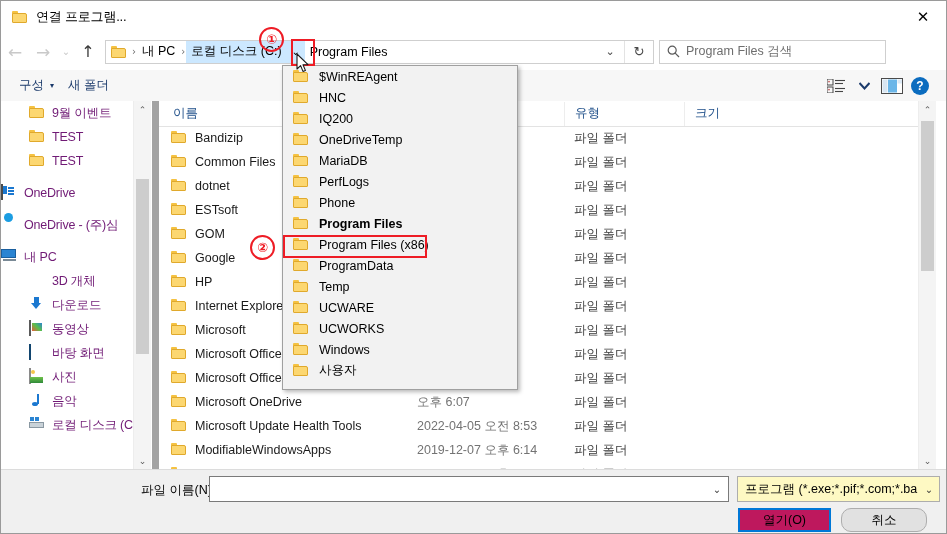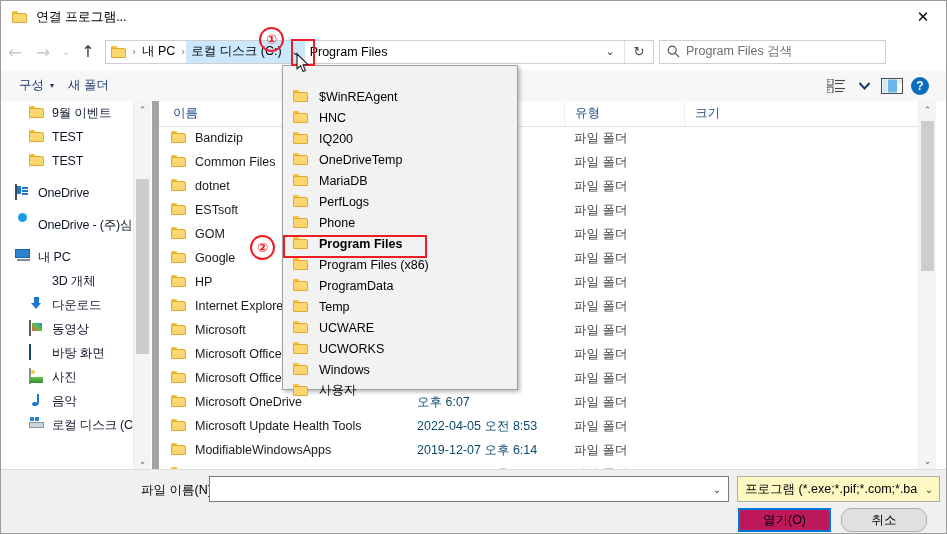--- a/index.html
+++ b/index.html
@@ -132,24 +132,24 @@
   .body{
     position:absolute;left:0;top:100px;width:945px;height:368px;
     background:#ffffff;
   }
   .sidebar{
     position:absolute;left:0;top:0;width:150px;height:368px;
     background:#ffffff;overflow:hidden;
   }
   .nav-item{
     height:24px;display:flex;align-items:center;
-    font-size:12.5px;color:#0f172a;white-space:nowrap;
+    font-size:12.5px;color:#701a75;white-space:nowrap;
   }
   .nav-item .lbl{margin-left:7px;letter-spacing:-0.2px;}
-  .nav-item.root{padding-left:14px;}
+  .nav-item.root{}
   .nav-item.child{padding-left:28px;}
   .gap{height:8px;}
 
   .ico16{width:16px;height:16px;position:relative;flex:0 0 16px;}
   .ico-onedrive-box{
     width:15px;height:12px;border:1.4px solid #4a4a4a;box-sizing:border-box;
     background:#fff;position:relative;margin-top:2px;
   }
   .ico-onedrive-box:before{
     content:"";position:absolute;left:1px;top:1px;width:4px;height:8px;background:#1b78d0;
@@ -273,36 +273,36 @@
   }
   .col.name{width:250px;padding-left:14px;}
   .col.date{width:155px;padding-left:8px;border-left:1px solid #ededed;}
   .col.type{width:120px;padding-left:10px;border-left:1px solid #ededed;}
   .col.size{width:80px;padding-left:10px;border-left:1px solid #ededed;}
 
   .rows{position:absolute;left:0;top:25px;width:777px;height:343px;overflow:hidden;}
   .row{height:24px;display:flex;align-items:center;font-size:12.5px;color:#1a1a1a;}
   .row .rname{width:250px;padding-left:12px;display:flex;align-items:center;box-sizing:border-box;white-space:nowrap;overflow:hidden;}
   .row .rname .lbl{margin-left:8px;}
-  .row .rdate{width:155px;padding-left:8px;box-sizing:border-box;color:#0c4a6e;white-space:nowrap;}
+  .row .rdate{width:155px;padding-left:8px;box-sizing:border-box;color:#737373;white-space:nowrap;}
   .row .rtype{width:120px;padding-left:10px;box-sizing:border-box;color:#3a3a3a;white-space:nowrap;}
   .row .rsize{width:80px;padding-left:10px;box-sizing:border-box;color:#3a3a3a;text-align:right;}
 
   .fl-scroll{
     position:absolute;right:0;top:0;width:17px;height:368px;
     background:#f4f4f4;border-left:1px solid #ededed;
   }
 
   
   .dropdown{
     position:absolute;left:281px;top:64px;width:236px;height:325px;
     background:#f2f2f2;border:1px solid #a0a0a0;
     box-shadow:2px 2px 4px rgba(0,0,0,0.28);
     z-index:40;box-sizing:border-box;
-    padding-top:20px;
+    padding-top:0;
   }
   .dd-item{
     height:21px;display:flex;align-items:center;
     font-size:12.5px;color:#000;padding-left:10px;white-space:nowrap;
   }
   .dd-item .lbl{margin-left:10px;}
   .dd-item.bold .lbl{font-weight:bold;}
 
   
   .bottom{

